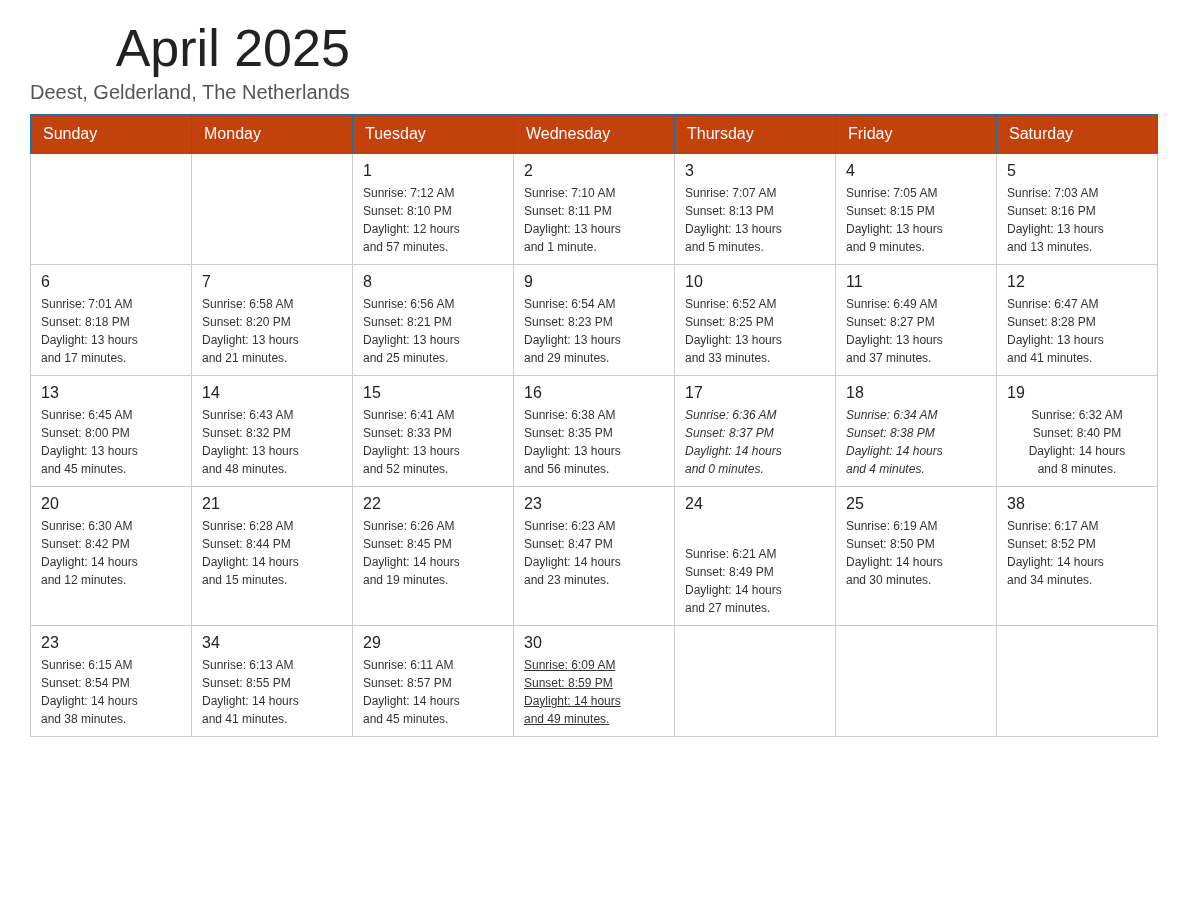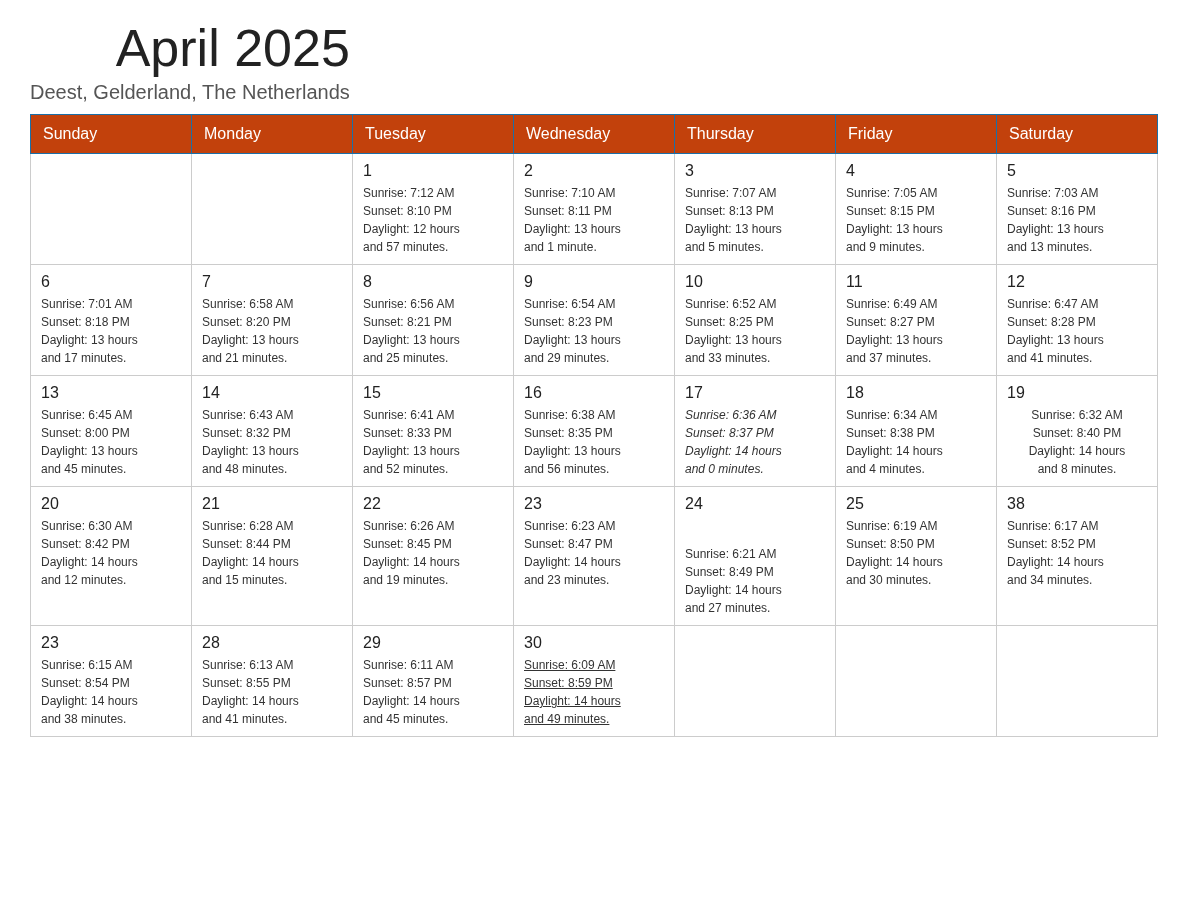--- a/index.html
+++ b/index.html
@@ -229,21 +229,21 @@
         </td>
         <td>
           <span class="day-number">17</span>
           <div class="day-info" style="white-space: pre-line; font-style: italic;">Sunrise: 6:36 AM
 Sunset: 8:37 PM
 Daylight: 14 hours
 and 0 minutes.</div>
         </td>
         <td>
           <span class="day-number">18</span>
-          <div class="day-info" style="white-space: pre-line;">Sunrise: 6:34 AM
+          <div class="day-info" style="white-space: pre-line; font-style: italic;">Sunrise: 6:34 AM
 Sunset: 8:38 PM
 Daylight: 14 hours
 and 4 minutes.</div>
         </td>
         <td>
           <span class="day-number">19</span>
           <div class="day-info" style="white-space: pre-line; text-align: center;">Sunrise: 6:32 AM
 Sunset: 8:40 PM
 Daylight: 14 hours
 and 8 minutes.</div>
@@ -302,21 +302,21 @@
       </tr>
       <tr class="row-divider">
         <td>
           <span class="day-number">23</span>
           <div class="day-info" style="white-space: pre-line;">Sunrise: 6:15 AM
 Sunset: 8:54 PM
 Daylight: 14 hours
 and 38 minutes.</div>
         </td>
         <td>
-          <span class="day-number">28</span>
+          <span class="day-number">34</span>
           <div class="day-info" style="white-space: pre-line;">Sunrise: 6:13 AM
 Sunset: 8:55 PM
 Daylight: 14 hours
 and 41 minutes.</div>
         </td>
         <td>
           <span class="day-number">29</span>
           <div class="day-info" style="white-space: pre-line;">Sunrise: 6:11 AM
 Sunset: 8:57 PM
 Daylight: 14 hours

